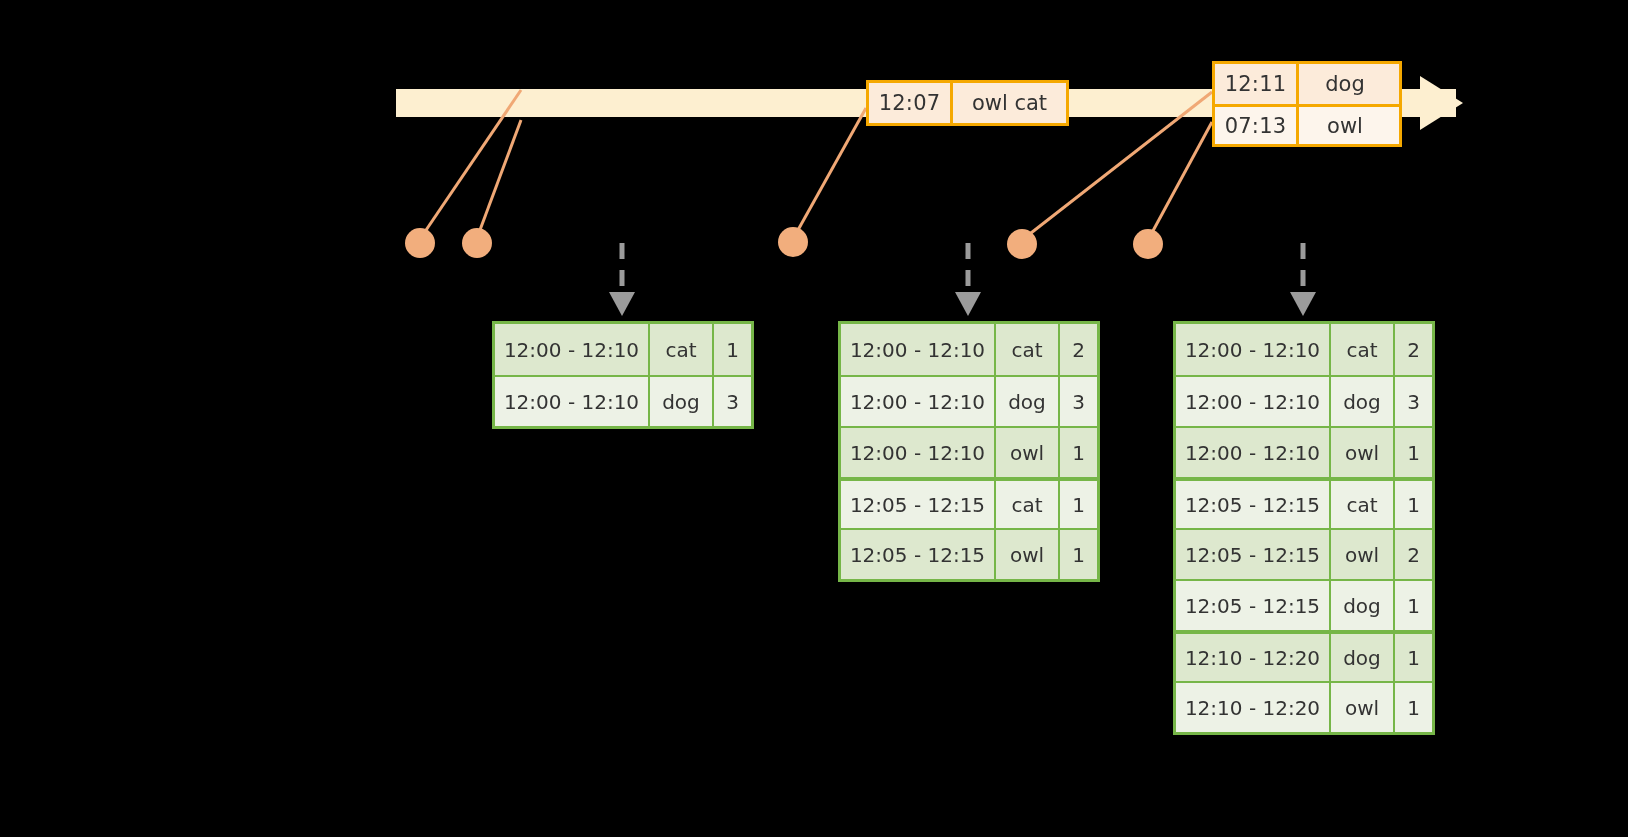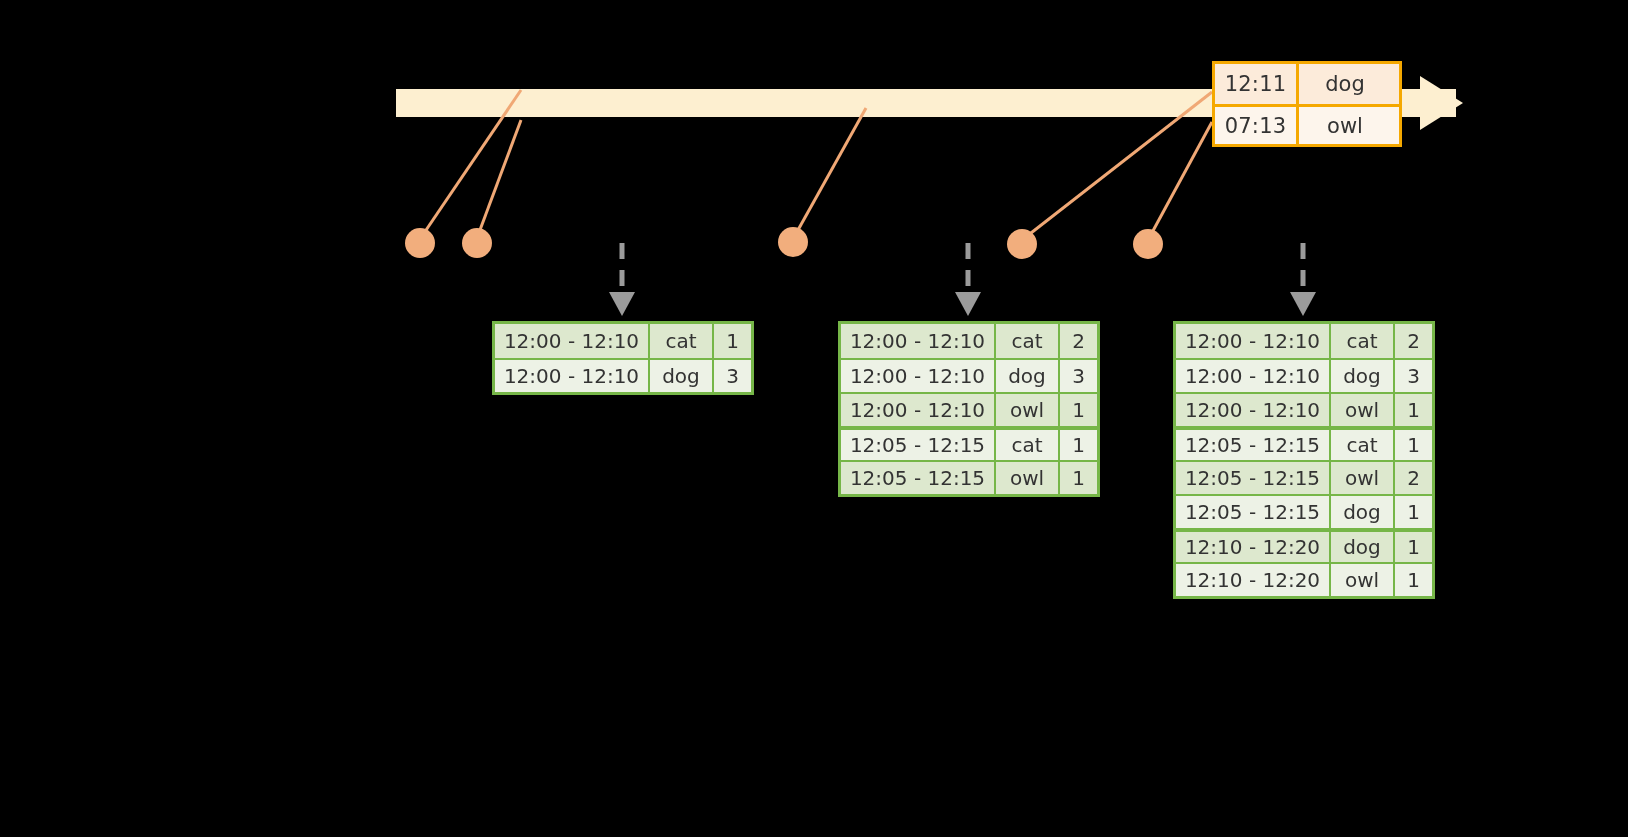--- a/index.html
+++ b/index.html
@@ -68,21 +68,21 @@
   
   .result-table {
     position: absolute;
     border: 3px solid #76B648;
     box-sizing: border-box;
     background: #FFFFFF;
     z-index: 4;
   }
   .res-row {
     display: flex;
-    height: 34px;
+    height: 51px;
     box-sizing: border-box;
   }
   .res-row.shade { background: #DDE8CE; }
   .res-row.light { background: #EDF2E6; }
   .res-row + .res-row { border-top: 2px solid #76B648; }
   .res-row.sep { border-top: 4px solid #76B648; }
   .res-window {
     display: flex;
     align-items: center;
     justify-content: center;
@@ -143,20 +143,26 @@
       <line x1="1303" y1="243" x2="1303" y2="296"></line>
     </g>
     <g fill="#9B9B9B">
       <polygon points="609,292 635,292 622,316"></polygon>
       <polygon points="955,292 981,292 968,316"></polygon>
       <polygon points="1290,292 1316,292 1303,316"></polygon>
     </g>
   </svg>
 
 
+  <div class="event-box" style="left:866px; top:80px; width:203px;">
+    <div class="event-row alt">
+      <div class="event-time" style="width:84px;">12:07</div>
+      <div class="event-words" style="width:113px;">owl cat</div>
+    </div>
+  </div>
 
   <div class="event-box" style="left:1212px; top:61px; width:190px;">
     <div class="event-row alt">
       <div class="event-time" style="width:84px;">12:11</div>
       <div class="event-words" style="width:92px;">dog</div>
     </div>
     <div class="event-row plain">
       <div class="event-time" style="width:84px;">07:13</div>
       <div class="event-words" style="width:92px;">owl</div>
     </div>

